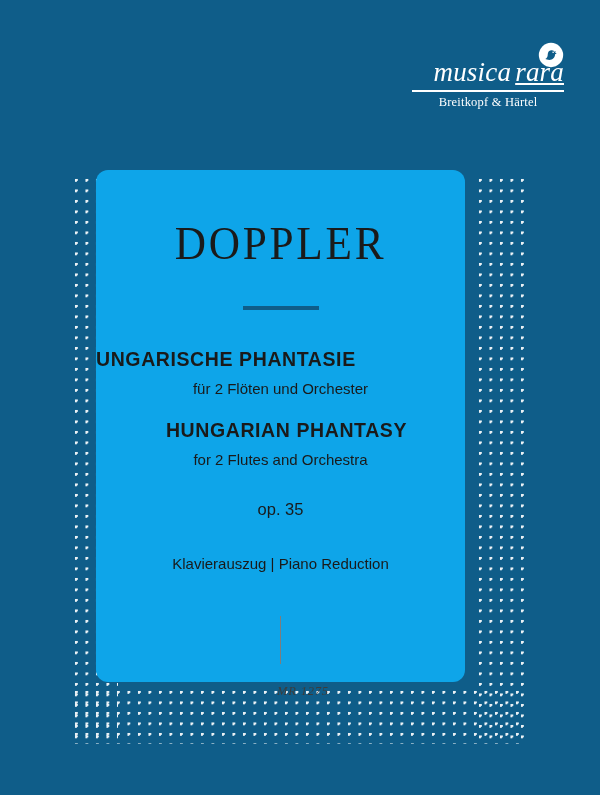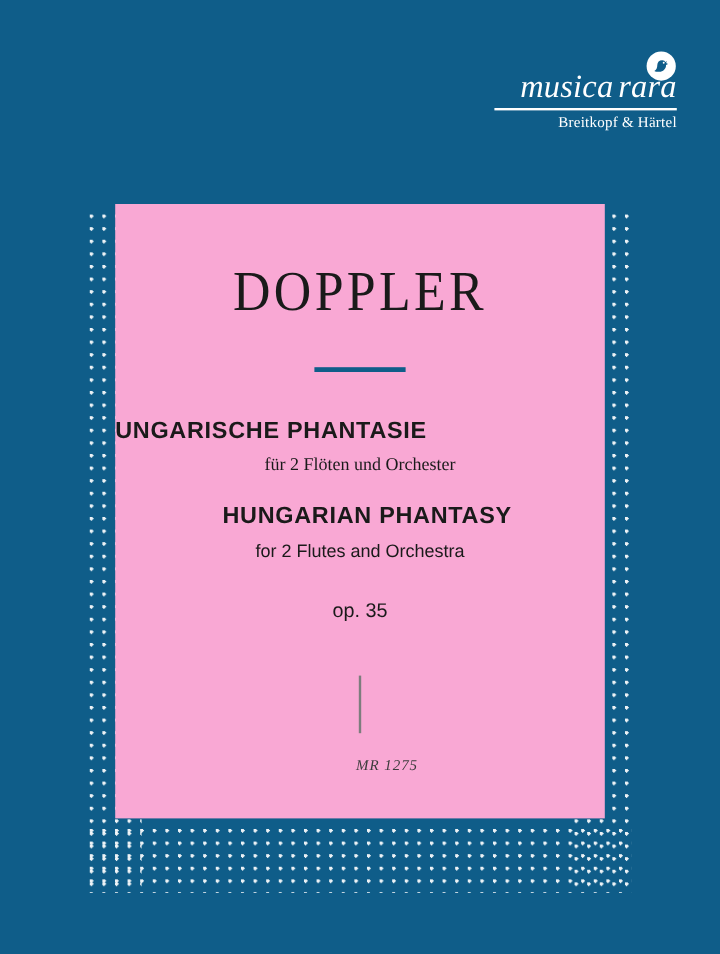--- a/index.html
+++ b/index.html
@@ -33,32 +33,34 @@
   }
   #logo-wordmark .musica {
     font-style: italic;
     font-weight: 400;
     margin-left: 20px;
   }
   #logo-wordmark .rara {
     font-style: italic;
     font-weight: 400;
     margin-left: 4px;
+    text-decoration: underline;
   }
   #logo-rule {
     height: 1.5px;
     background: #ffffff;
     margin: 4px 0 4px auto;
     width: 152px;
   }
   #logo-sub {
     font-family: "Liberation Serif", serif;
     font-size: 12.5px;
     letter-spacing: .2px;
     white-space: nowrap;
+    text-align: center;
   }
   #logo-bird {
     position: absolute;
     top: -16px;
     right: 0px;
     width: 26px;
     height: 26px;
   }
 
   
@@ -86,24 +88,25 @@
     top: 690px;
     width: 452px;
     height: 54px;
   }
 
   
   #card {
     position: absolute;
     left: 96px;
     top: 170px;
-    width: 408px;
+    width: 369px;
     height: 512px;
-    background: #f9a8d4;
+    background: #0ea5e9;
     box-shadow: 0 0 0 0 rgba(0,0,0,0);
+    border-radius: 12px;
   }
 
   #composer {
     margin-top: 46px;
     text-align: center;
     font-family: "Liberation Serif", serif;
     font-weight: 400;
     font-size: 47px;
     letter-spacing: 3px;
     color: #1a1a1a;
@@ -123,21 +126,20 @@
     font-weight: bold;
     letter-spacing: .6px;
     color: #1a1a1a;
     margin-top: 38px;
   }
   .sub-de {
     text-align: center;
     font-size: 15px;
     color: #1a1a1a;
     margin-top: 9px;
-    font-family: Liberation Serif, serif;
   }
   .title-en {
     text-align: center;
     font-size: 19.5px;
     font-weight: bold;
     letter-spacing: .6px;
     color: #1a1a1a;
     margin-top: 22px;
     padding-left: 12px;
   }
@@ -202,18 +204,19 @@
     <div id="composer">DOPPLER</div>
     <div id="title-rule"></div>
 
     <div class="title-de">UNGARISCHE PHANTASIE</div>
     <div class="sub-de">für 2 Flöten und Orchester</div>
 
     <div class="title-en">HUNGARIAN PHANTASY</div>
     <div class="sub-en">for 2 Flutes and Orchestra</div>
 
     <div id="opus">op. 35</div>
+    <div id="arrangement">Klavierauszug | Piano Reduction</div>
 
     <div id="short-rule"></div>
     <div id="catalog">MR 1275</div>
   </div>
 
 </div>
 
 </body></html>

